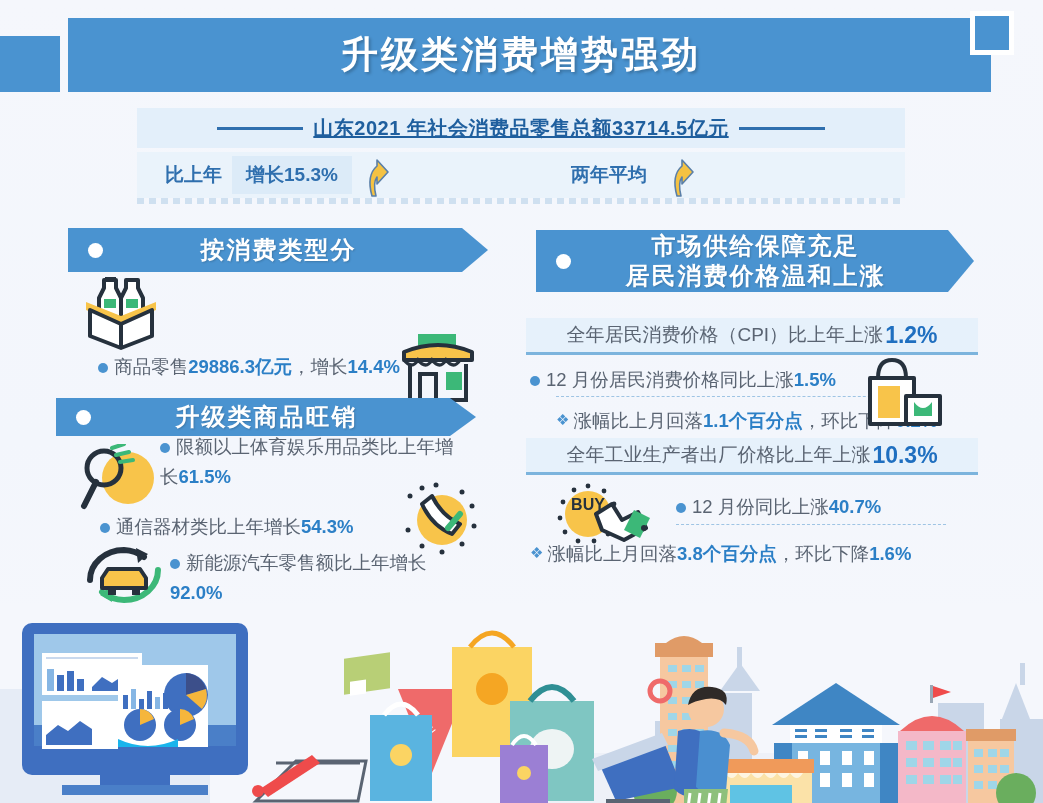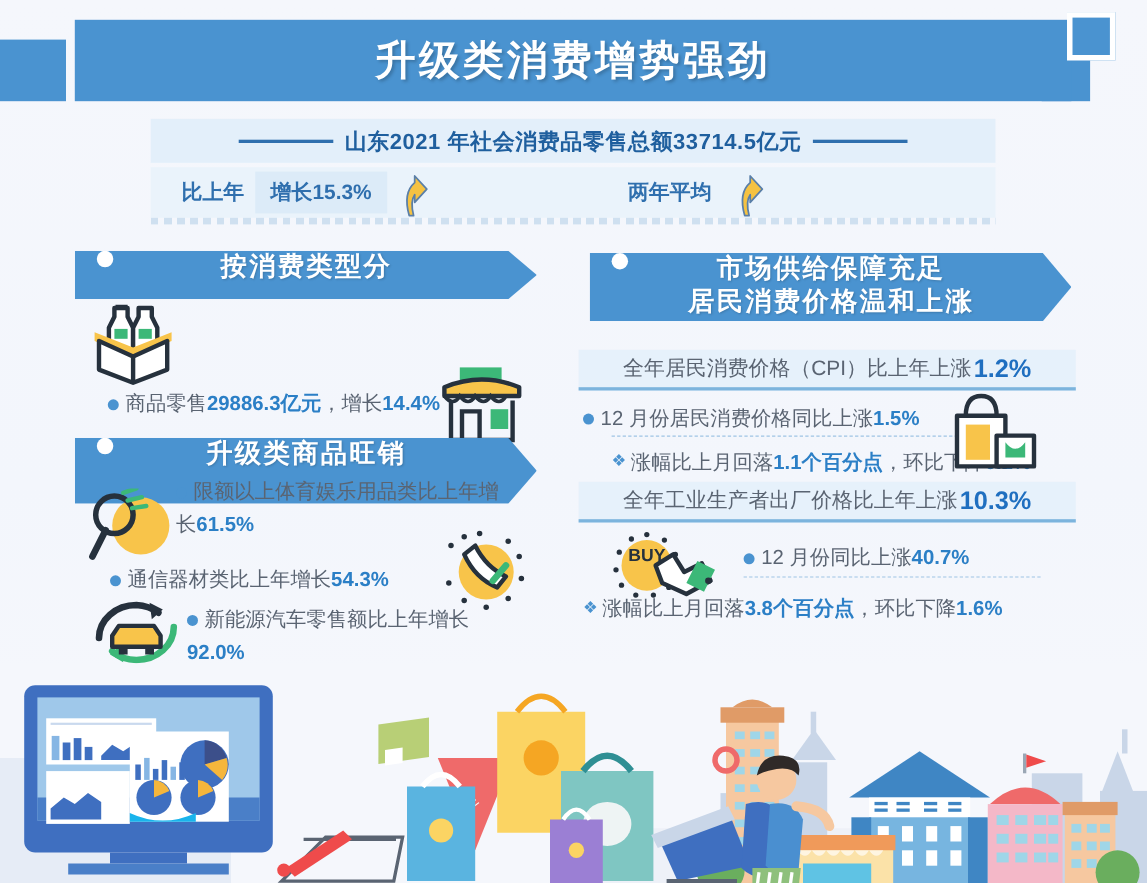--- a/index.html
+++ b/index.html
@@ -20,42 +20,42 @@
   
   .header{position:absolute;left:68px;top:18px;width:906px;height:74px;background:#4a93d0;
     display:flex;align-items:center;justify-content:center;z-index:5;}
   .header h1{margin:0;color:#fff;font-size:37px;font-weight:bold;letter-spacing:3px;
     text-shadow:2px 2px 3px rgba(0,0,0,.22);}
 
   
   .subband{position:absolute;left:137px;top:108px;width:768px;height:40px;
     background:#e3effa;display:flex;align-items:center;justify-content:center;gap:10px;}
   .subline{width:86px;height:3px;background:#2f6fae;}
-  .subband .txt{color:#1f5f9e;font-size:20px;font-weight:bold;letter-spacing:.5px;white-space:nowrap;}
+  .subband .txt{color:#1f5f9e;font-size:20px;font-weight:bold;letter-spacing:.5px;white-space:nowrap;text-decoration:underline;}
 
   
   .statsrow{position:absolute;left:137px;top:152px;width:768px;height:46px;
     background:#eaf3fb;display:flex;align-items:center;}
   .stat{display:flex;align-items:center;}
   .stat .lab{color:#2f6fae;font-size:19px;font-weight:bold;padding:0 10px;}
   .stat .val{color:#2f6fae;font-size:19px;font-weight:bold;background:#dcebf8;
     padding:6px 14px;white-space:nowrap;}
   .arrow{width:38px;height:46px;position:relative;margin-left:6px;}
   .dashline{position:absolute;left:137px;top:198px;width:768px;height:6px;
     background:repeating-linear-gradient(90deg,#cfe0f0 0 7px,transparent 7px 12px);}
 
   
-  .pill{position:absolute;background:#4a93d0;color:#fff;display:flex;align-items:flex-start;
+  .pill{position:absolute;background:#4a93d0;color:#fff;display:flex;align-items:center;
     clip-path:polygon(0 0, calc(100% - 26px) 0, 100% 50%, calc(100% - 26px) 100%, 0 100%);}
   .pill .dot{width:15px;height:15px;border-radius:50%;background:#fff;margin-left:20px;flex:0 0 auto;}
   .pill .ptitle{flex:1;text-align:center;font-size:24px;font-weight:bold;letter-spacing:2px;
     padding-right:34px;line-height:1.25;text-shadow:1px 1px 2px rgba(0,0,0,.18);}
 
   #pill-consume{left:68px;top:228px;width:420px;height:44px;}
-  #pill-upgrade{left:68px;top:398px;width:420px;height:60px;}
+  #pill-upgrade{left:56px;top:398px;width:420px;height:38px;}
   #pill-market{left:536px;top:230px;width:438px;height:62px;}
 
   
   .line{position:absolute;color:#5a6472;font-size:18.5px;line-height:30px;}
   .line .b{color:#2b7fc6;font-weight:bold;}
   .bullet{display:inline-block;width:10px;height:10px;border-radius:50%;
     background:#4a93d0;margin-right:6px;vertical-align:middle;}
   .dia{display:inline-block;color:#4a93d0;margin-right:4px;font-size:15px;vertical-align:2px;}
 
   #t-catering{left:175px;top:288px;width:320px;}

